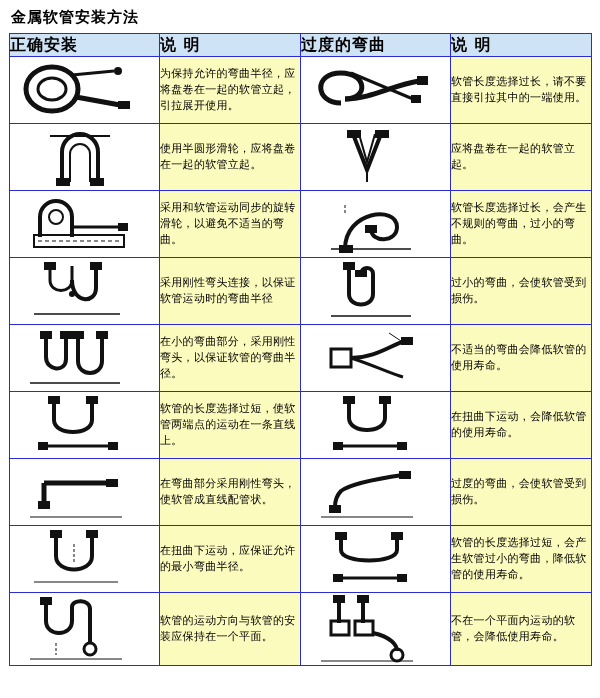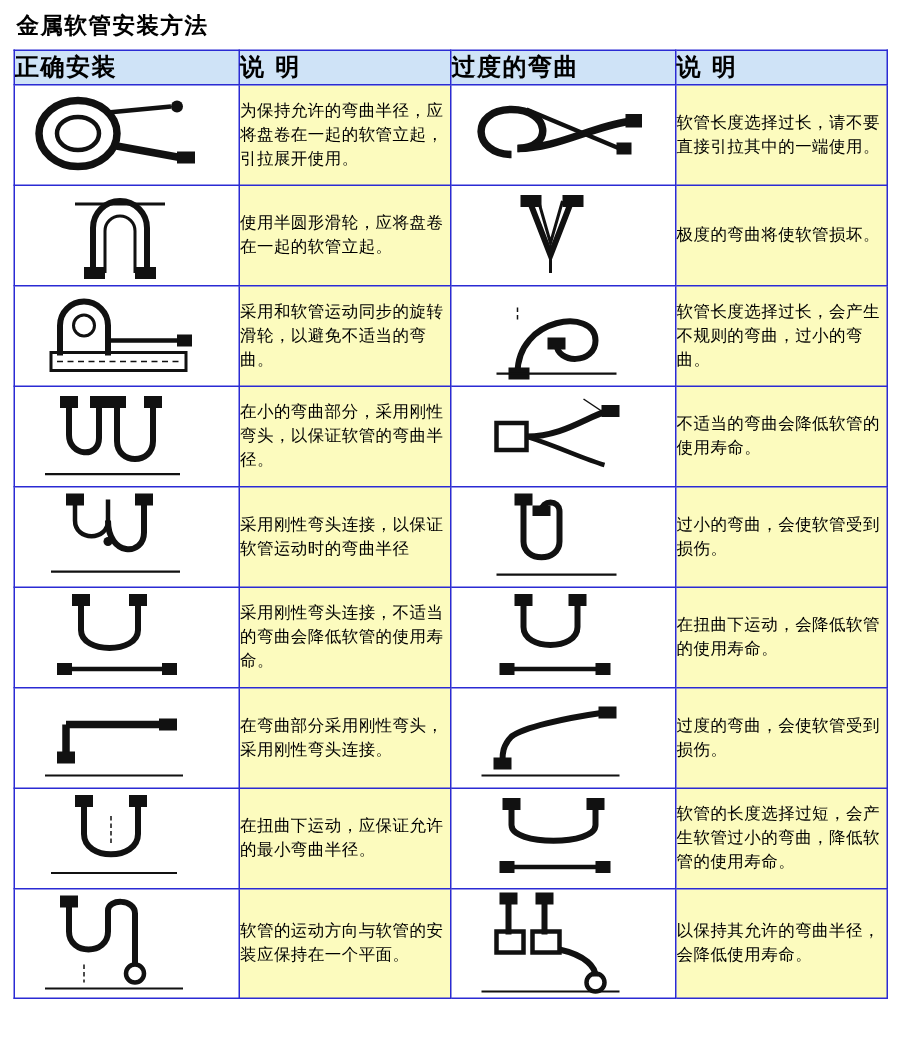--- a/index.html
+++ b/index.html
@@ -138,21 +138,21 @@
           <span class="fig">
             <svg width="140" height="62" viewBox="0 0 140 62">
               <path d="M52 8 L66 44 L80 8" fill="none" stroke="#111" stroke-width="4"></path>
               <path d="M58 8 L66 36 L74 8" fill="none" stroke="#111" stroke-width="2"></path>
               <rect x="46" y="4" width="14" height="8" fill="#111"></rect>
               <rect x="74" y="4" width="14" height="8" fill="#111"></rect>
               <path d="M66 44 L66 56" stroke="#111" stroke-width="2"></path>
             </svg>
           </span>
         </td>
-        <td class="txt-cell">极度的弯曲将使软管损坏。</td>
+        <td class="txt-cell">应将盘卷在一起的软管立起。</td>
       </tr>
 
       <tr>
         <td class="img-cell">
           <span class="fig">
             <svg width="140" height="62" viewBox="0 0 140 62">
               <path d="M30 44 L30 24 A16 16 0 0 1 62 24 L62 44" fill="none" stroke="#111" stroke-width="4"></path>
               <circle cx="46" cy="24" r="7" fill="none" stroke="#111" stroke-width="2"></circle>
               <rect x="24" y="42" width="90" height="12" fill="none" stroke="#111" stroke-width="2"></rect>
               <path d="M28 48 L112 48" stroke="#111" stroke-width="1" stroke-dasharray="4 3"></path>
@@ -167,20 +167,47 @@
             <svg width="140" height="62" viewBox="0 0 140 62">
               <path d="M44 56 C44 18 96 12 96 34 C96 50 70 50 70 36" fill="none" stroke="#111" stroke-width="4"></path>
               <rect x="38" y="52" width="14" height="8" fill="#111"></rect>
               <rect x="64" y="32" width="12" height="8" fill="#111"></rect>
               <path d="M30 56 L110 56" stroke="#111" stroke-width="1.5"></path>
               <path d="M44 20 L44 10" stroke="#111" stroke-width="1" stroke-dasharray="3 2"></path>
             </svg>
           </span>
         </td>
         <td class="txt-cell">软管长度选择过长，会产生不规则的弯曲，过小的弯曲。</td>
+      </tr>
+
+      <tr>
+        <td class="img-cell">
+          <span class="fig">
+            <svg width="140" height="62" viewBox="0 0 140 62">
+              <path d="M40 6 L40 20 C40 34 62 34 62 20 L62 6" fill="none" stroke="#111" stroke-width="3"></path>
+              <path d="M62 20 C62 44 86 44 86 28 L86 6" fill="none" stroke="#111" stroke-width="4"></path>
+              <rect x="34" y="2" width="12" height="8" fill="#111"></rect>
+              <rect x="80" y="2" width="12" height="8" fill="#111"></rect>
+              <path d="M24 54 L110 54" stroke="#111" stroke-width="1.5"></path>
+              <circle cx="62" cy="34" r="3" fill="#111"></circle>
+            </svg>
+          </span>
+        </td>
+        <td class="txt-cell">采用刚性弯头连接，以保证软管运动时的弯曲半径</td>
+        <td class="img-cell">
+          <span class="fig">
+            <svg width="140" height="62" viewBox="0 0 140 62">
+              <path d="M48 6 L48 34 C48 48 72 48 72 34 L72 14 C72 6 60 6 60 14" fill="none" stroke="#111" stroke-width="4"></path>
+              <rect x="42" y="2" width="12" height="8" fill="#111"></rect>
+              <rect x="54" y="10" width="12" height="7" fill="#111"></rect>
+              <path d="M30 56 L110 56" stroke="#111" stroke-width="1.5"></path>
+            </svg>
+          </span>
+        </td>
+        <td class="txt-cell">过小的弯曲，会使软管受到损伤。</td>
       </tr>
 
       <tr>
         <td class="img-cell">
           <span class="fig">
             <svg width="140" height="62" viewBox="0 0 140 62">
               <path d="M36 8 L36 30 C36 44 56 46 56 32 L56 12" fill="none" stroke="#111" stroke-width="4"></path>
               <path d="M68 10 L68 34 C68 50 92 50 92 34 L92 10" fill="none" stroke="#111" stroke-width="4"></path>
               <rect x="30" y="4" width="12" height="8" fill="#111"></rect>
               <rect x="50" y="4" width="12" height="8" fill="#111"></rect>
@@ -202,57 +229,30 @@
             </svg>
           </span>
         </td>
         <td class="txt-cell">不适当的弯曲会降低软管的使用寿命。</td>
       </tr>
 
       <tr>
         <td class="img-cell">
           <span class="fig">
             <svg width="140" height="62" viewBox="0 0 140 62">
-              <path d="M40 6 L40 20 C40 34 62 34 62 20 L62 6" fill="none" stroke="#111" stroke-width="3"></path>
-              <path d="M62 20 C62 44 86 44 86 28 L86 6" fill="none" stroke="#111" stroke-width="4"></path>
-              <rect x="34" y="2" width="12" height="8" fill="#111"></rect>
-              <rect x="80" y="2" width="12" height="8" fill="#111"></rect>
-              <path d="M24 54 L110 54" stroke="#111" stroke-width="1.5"></path>
-              <circle cx="62" cy="34" r="3" fill="#111"></circle>
-            </svg>
-          </span>
-        </td>
-        <td class="txt-cell">采用刚性弯头连接，以保证软管运动时的弯曲半径</td>
-        <td class="img-cell">
-          <span class="fig">
-            <svg width="140" height="62" viewBox="0 0 140 62">
-              <path d="M48 6 L48 34 C48 48 72 48 72 34 L72 14 C72 6 60 6 60 14" fill="none" stroke="#111" stroke-width="4"></path>
-              <rect x="42" y="2" width="12" height="8" fill="#111"></rect>
-              <rect x="54" y="10" width="12" height="7" fill="#111"></rect>
-              <path d="M30 56 L110 56" stroke="#111" stroke-width="1.5"></path>
-            </svg>
-          </span>
-        </td>
-        <td class="txt-cell">过小的弯曲，会使软管受到损伤。</td>
-      </tr>
-
-      <tr>
-        <td class="img-cell">
-          <span class="fig">
-            <svg width="140" height="62" viewBox="0 0 140 62">
               <path d="M44 6 L44 26 C44 42 82 42 82 26 L82 6" fill="none" stroke="#111" stroke-width="4"></path>
               <rect x="38" y="2" width="12" height="8" fill="#111"></rect>
               <rect x="76" y="2" width="12" height="8" fill="#111"></rect>
               <path d="M30 52 L104 52" stroke="#111" stroke-width="3"></path>
               <rect x="28" y="48" width="10" height="8" fill="#111"></rect>
               <rect x="98" y="48" width="10" height="8" fill="#111"></rect>
             </svg>
           </span>
         </td>
-        <td class="txt-cell">采用刚性弯头连接，不适当的弯曲会降低软管的使用寿命。</td>
+        <td class="txt-cell">软管的长度选择过短，使软管两端点的运动在一条直线上。</td>
         <td class="img-cell">
           <span class="fig">
             <svg width="140" height="62" viewBox="0 0 140 62">
               <path d="M48 6 L48 24 C48 40 84 40 84 24 L84 6" fill="none" stroke="#111" stroke-width="4"></path>
               <rect x="42" y="2" width="12" height="8" fill="#111"></rect>
               <rect x="78" y="2" width="12" height="8" fill="#111"></rect>
               <path d="M34 52 L102 52" stroke="#111" stroke-width="3"></path>
               <rect x="32" y="48" width="10" height="8" fill="#111"></rect>
               <rect x="96" y="48" width="10" height="8" fill="#111"></rect>
             </svg>
@@ -266,21 +266,21 @@
           <span class="fig">
             <svg width="140" height="62" viewBox="0 0 140 62">
               <path d="M34 22 L100 22" stroke="#111" stroke-width="5" fill="none"></path>
               <path d="M34 22 L34 44" stroke="#111" stroke-width="5" fill="none"></path>
               <rect x="28" y="40" width="12" height="8" fill="#111"></rect>
               <rect x="96" y="18" width="12" height="8" fill="#111"></rect>
               <path d="M20 56 L112 56" stroke="#111" stroke-width="1.2"></path>
             </svg>
           </span>
         </td>
-        <td class="txt-cell">在弯曲部分采用刚性弯头，采用刚性弯头连接。</td>
+        <td class="txt-cell">在弯曲部分采用刚性弯头，使软管成直线配管状。</td>
         <td class="img-cell">
           <span class="fig">
             <svg width="140" height="62" viewBox="0 0 140 62">
               <path d="M102 14 C74 18 48 24 40 30 C34 36 34 42 34 46" fill="none" stroke="#111" stroke-width="4"></path>
               <rect x="98" y="10" width="12" height="8" fill="#111"></rect>
               <rect x="28" y="44" width="12" height="8" fill="#111"></rect>
               <path d="M20 56 L112 56" stroke="#111" stroke-width="1.2"></path>
             </svg>
           </span>
         </td>
@@ -336,18 +336,18 @@
               <rect x="30" y="28" width="18" height="14" fill="none" stroke="#111" stroke-width="3"></rect>
               <path d="M62 6 L62 30" stroke="#111" stroke-width="4"></path>
               <rect x="56" y="2" width="12" height="8" fill="#111"></rect>
               <rect x="54" y="28" width="18" height="14" fill="none" stroke="#111" stroke-width="3"></rect>
               <path d="M72 40 C90 44 96 52 96 58" fill="none" stroke="#111" stroke-width="4"></path>
               <circle cx="96" cy="62" r="6" fill="none" stroke="#111" stroke-width="3"></circle>
               <path d="M20 68 L112 68" stroke="#111" stroke-width="1.2"></path>
             </svg>
           </span>
         </td>
-        <td class="txt-cell">以保持其允许的弯曲半径，会降低使用寿命。</td>
+        <td class="txt-cell">不在一个平面内运动的软管，会降低使用寿命。</td>
       </tr>
 
     </tbody>
   </table>
 </div>
 
 </body></html>

